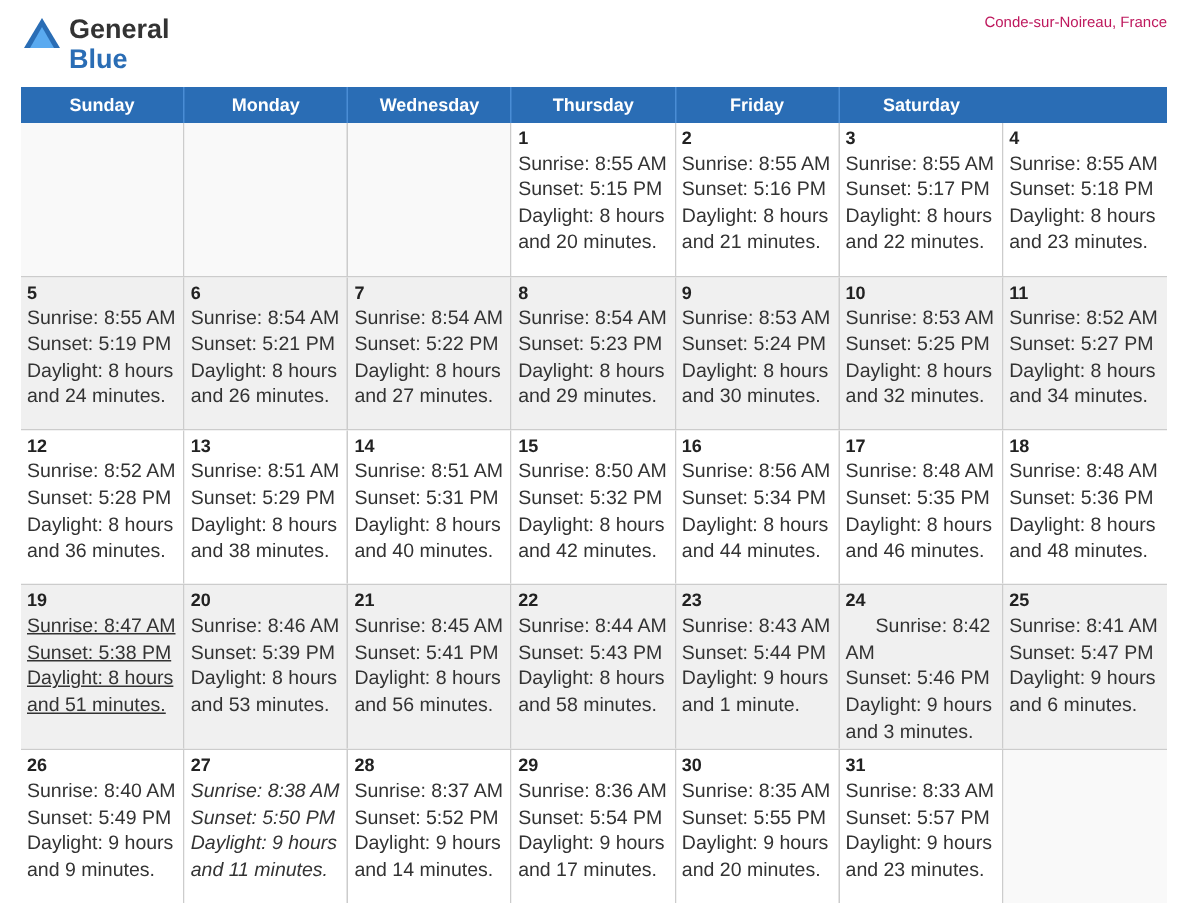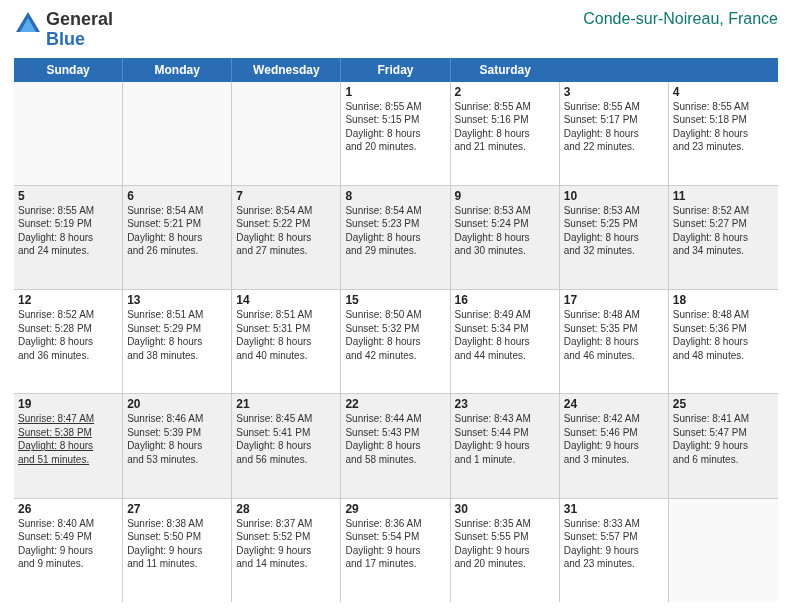--- a/index.html
+++ b/index.html
@@ -49,22 +49,22 @@
     .title-block {
       text-align: right;
     }
     .month-title {
       font-size: 30px;
       font-weight: bold;
       color: #222;
       line-height: 1.1;
     }
     .location {
-      font-size: 16px;
-      color: #0f766e;
+      font-size: 10px;
+      color: #be185d;
     }
     .calendar {
       flex: 1;
       display: flex;
       flex-direction: column;
     }
     .cal-header {
       display: grid;
       grid-template-columns: repeat(7, 1fr);
       background: #2a6db5;
@@ -103,21 +103,21 @@
     .cal-cell.empty { background: #f9f9f9; }
     .cal-cell.shaded { background: #f0f0f0; }
     .day-num {
       font-size: 12px;
       font-weight: bold;
       color: #222;
       display: block;
       margin-bottom: 1px;
     }
     .cell-text {
-      font-size: 10px;
+      font-size: 13px;
       color: #333;
       line-height: 1.35;
     }
   </style>
 </head>
 <body>
 
 <div class="page">
   <div class="header">
     <div class="logo">
@@ -133,20 +133,21 @@
     <div class="title-block">
       <div class="location">Conde-sur-Noireau, France</div>
     </div>
   </div>
 
   <div class="calendar">
     <div class="cal-header">
     <div class="cal-header-cell">Sunday</div>
         <div class="cal-header-cell">Monday</div>
         <div class="cal-header-cell">Wednesday</div>
+        <div class="cal-header-cell">Thursday</div>
         <div class="cal-header-cell">Friday</div>
         <div class="cal-header-cell">Saturday</div>
       </div>
     <div class="cal-body">
     <div class="cal-row">
           <div class="cal-cell empty"></div>
           <div class="cal-cell empty"></div>
           <div class="cal-cell empty"></div>
           <div class="cal-cell"><span class="day-num">1</span><span class="cell-text" style="white-space: pre-line;">Sunrise: 8:55 AM
 Sunset: 5:15 PM
@@ -205,21 +206,21 @@
 Daylight: 8 hours
 and 38 minutes.</span></div>
           <div class="cal-cell"><span class="day-num">14</span><span class="cell-text" style="white-space: pre-line;">Sunrise: 8:51 AM
 Sunset: 5:31 PM
 Daylight: 8 hours
 and 40 minutes.</span></div>
           <div class="cal-cell"><span class="day-num">15</span><span class="cell-text" style="white-space: pre-line;">Sunrise: 8:50 AM
 Sunset: 5:32 PM
 Daylight: 8 hours
 and 42 minutes.</span></div>
-          <div class="cal-cell"><span class="day-num">16</span><span class="cell-text" style="white-space: pre-line;">Sunrise: 8:49 AM
+          <div class="cal-cell"><span class="day-num">16</span><span class="cell-text" style="white-space: pre-line;">Sunrise: 8:56 AM
 Sunset: 5:34 PM
 Daylight: 8 hours
 and 44 minutes.</span></div>
           <div class="cal-cell"><span class="day-num">17</span><span class="cell-text" style="white-space: pre-line;">Sunrise: 8:48 AM
 Sunset: 5:35 PM
 Daylight: 8 hours
 and 46 minutes.</span></div>
           <div class="cal-cell"><span class="day-num">18</span><span class="cell-text" style="white-space: pre-line;">Sunrise: 8:48 AM
 Sunset: 5:36 PM
 Daylight: 8 hours
@@ -239,35 +240,35 @@
 Daylight: 8 hours
 and 56 minutes.</span></div>
           <div class="cal-cell shaded"><span class="day-num">22</span><span class="cell-text" style="white-space: pre-line;">Sunrise: 8:44 AM
 Sunset: 5:43 PM
 Daylight: 8 hours
 and 58 minutes.</span></div>
           <div class="cal-cell shaded"><span class="day-num">23</span><span class="cell-text" style="white-space: pre-line; text-align: center;">Sunrise: 8:43 AM
 Sunset: 5:44 PM
 Daylight: 9 hours
 and 1 minute.</span></div>
-          <div class="cal-cell shaded"><span class="day-num">24</span><span class="cell-text" style="white-space: pre-line;">Sunrise: 8:42 AM
+          <div class="cal-cell shaded"><span class="day-num">24</span><span class="cell-text" style="white-space: pre-line; margin-left: 20px;">Sunrise: 8:42 AM
 Sunset: 5:46 PM
 Daylight: 9 hours
 and 3 minutes.</span></div>
           <div class="cal-cell shaded"><span class="day-num">25</span><span class="cell-text" style="white-space: pre-line;">Sunrise: 8:41 AM
 Sunset: 5:47 PM
 Daylight: 9 hours
 and 6 minutes.</span></div>
         </div>
         <div class="cal-row">
           <div class="cal-cell"><span class="day-num">26</span><span class="cell-text" style="white-space: pre-line;">Sunrise: 8:40 AM
 Sunset: 5:49 PM
 Daylight: 9 hours
 and 9 minutes.</span></div>
-          <div class="cal-cell"><span class="day-num">27</span><span class="cell-text" style="white-space: pre-line;">Sunrise: 8:38 AM
+          <div class="cal-cell"><span class="day-num">27</span><span class="cell-text" style="white-space: pre-line; font-style: italic;">Sunrise: 8:38 AM
 Sunset: 5:50 PM
 Daylight: 9 hours
 and 11 minutes.</span></div>
           <div class="cal-cell"><span class="day-num">28</span><span class="cell-text" style="white-space: pre-line;">Sunrise: 8:37 AM
 Sunset: 5:52 PM
 Daylight: 9 hours
 and 14 minutes.</span></div>
           <div class="cal-cell"><span class="day-num">29</span><span class="cell-text" style="white-space: pre-line; margin-top: 24px;">Sunrise: 8:36 AM
 Sunset: 5:54 PM
 Daylight: 9 hours

